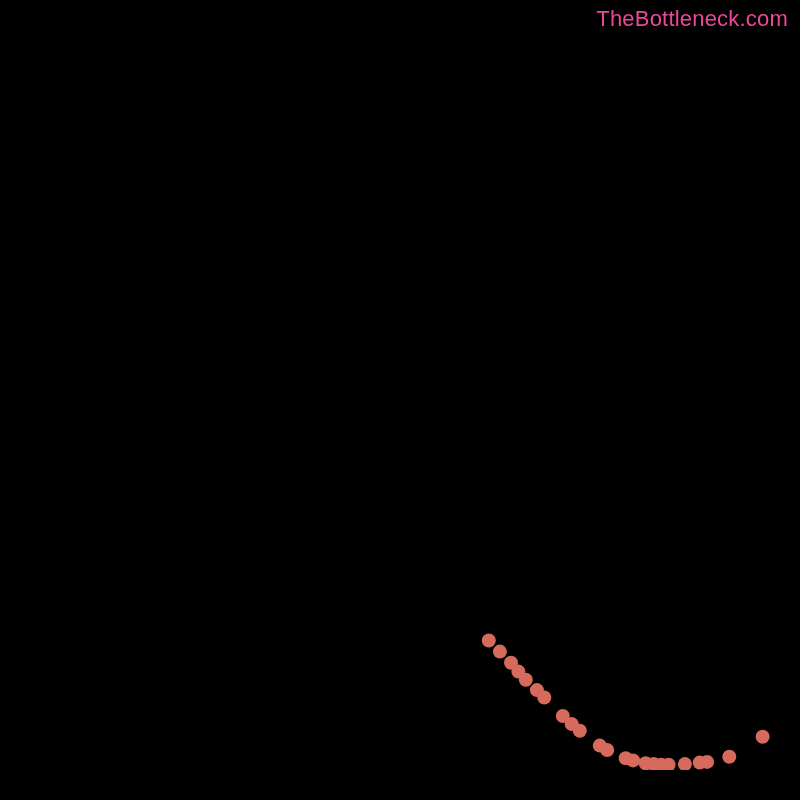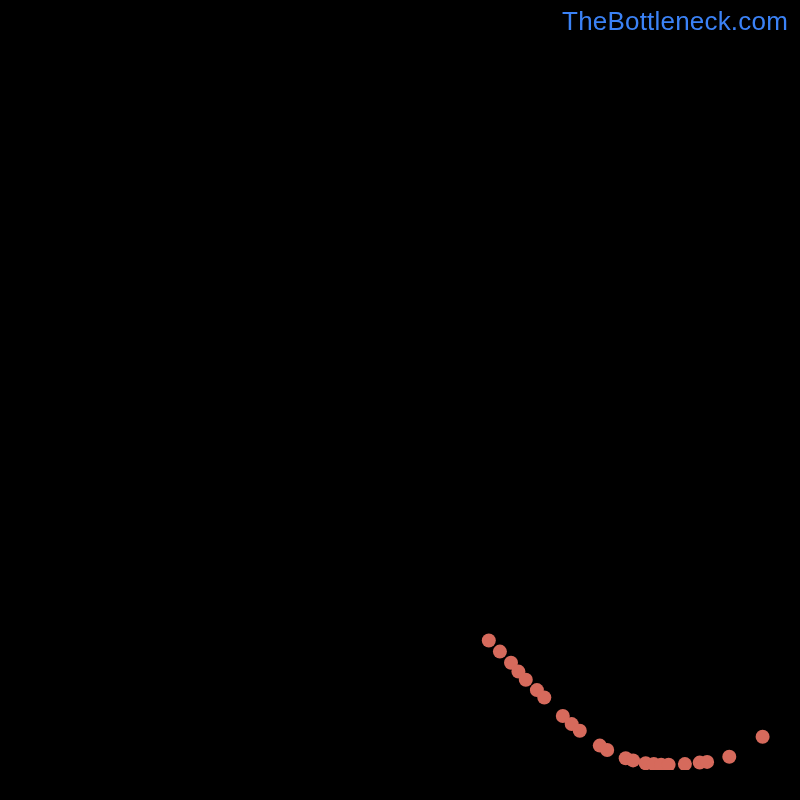--- a/index.html
+++ b/index.html
@@ -36,22 +36,22 @@
       #d8f58a 90%,
       #9ce86f 94%,
       #3fd46a 97%,
       #18c062 100%
     );
   }
   .watermark {
     position: absolute;
     top: 6px;
     right: 12px;
-    color: #3b82f6;
-    font-size: 26px;
+    color: #ec4899;
+    font-size: 22px;
     font-weight: 500;
     letter-spacing: 0.2px;
     user-select: none;
   }
   svg.overlay {
     position: absolute;
     left: 0;
     top: 0;
     width: 740px;
     height: 740px;

